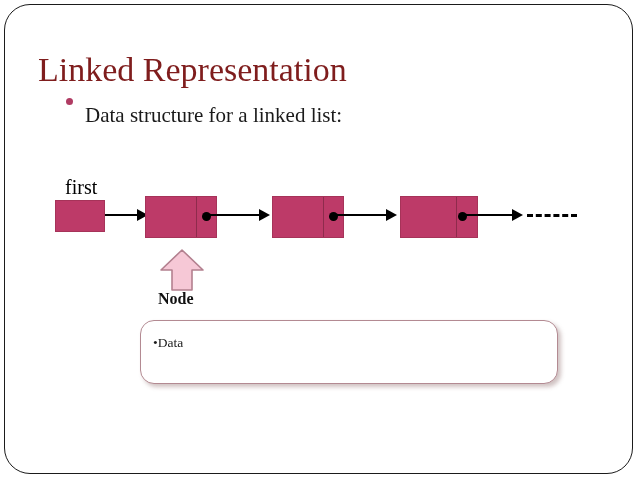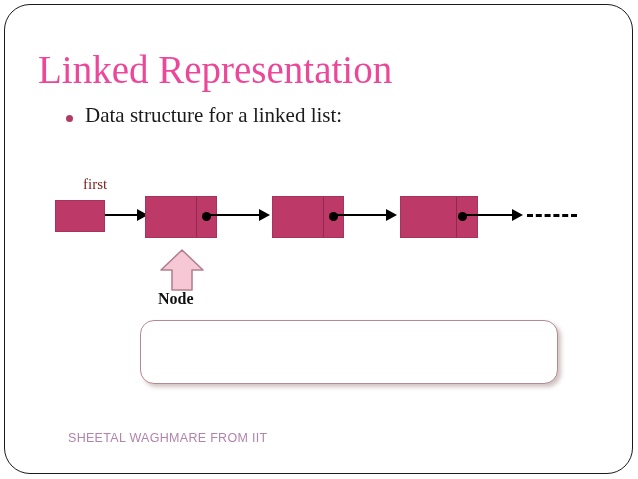--- a/index.html
+++ b/index.html
@@ -34,35 +34,35 @@
     box-sizing: border-box;
     pointer-events: none;
   }
 
   
   #title {
     position: absolute;
     left: 38px;
     top: 51px;
     font-family: "Liberation Serif", serif;
-    font-size: 39px;
+    font-size: 34px;
     line-height: 38px;
-    color: #ec4899;
+    color: #7f1d1d;
     letter-spacing: 0px;
     white-space: nowrap;
     text-align: right;
   }
 
   
   #bullet-row {
     position: absolute;
     left: 66px;
     top: 103px;
     display: flex;
-    align-items: flex-end;
+    align-items: flex-start;
   }
   #bullet-dot {
     width: 7px;
     height: 7px;
     border-radius: 50%;
     background: #b03b63;
     margin-right: 12px;
     position: relative;
     top: -5px;
     flex: 0 0 auto;
@@ -93,25 +93,25 @@
   .node-divider {
     position: absolute;
     top: 0;
     bottom: 0;
     width: 1px;
     background: #8e2b4c;
   }
 
   #first-label {
     position: absolute;
-    left: 83px;
+    left: 65px;
     top: 176px;
     font-family: "Liberation Serif", serif;
-    font-size: 15px;
-    color: #7f1d1d;
+    font-size: 20px;
+    color: #000000;
   }
 
   
   .link-dot {
     position: absolute;
     width: 9px;
     height: 9px;
     border-radius: 50%;
     background: #000000;
   }
@@ -249,20 +249,20 @@
     <div id="node-arrow">
       <svg width="48" height="44" viewBox="0 0 48 44">
         <polygon points="24,2 45,22 34,22 34,42 14,42 14,22 3,22" fill="#f6c8d6" stroke="#b3808f" stroke-width="1.6" stroke-linejoin="round"></polygon>
       </svg>
     </div>
     <div id="node-label">Node</div>
   </div>
 
   <div id="callout">
     <div id="callout-inner">
+      <div class="callout-line">•Data</div>
     </div>
   </div>
 
   <div id="footer">
-    <div>SHEETAL WAGHMARE    FROM IIT</div>
   </div>
 
 </div>
 
 </body></html>

